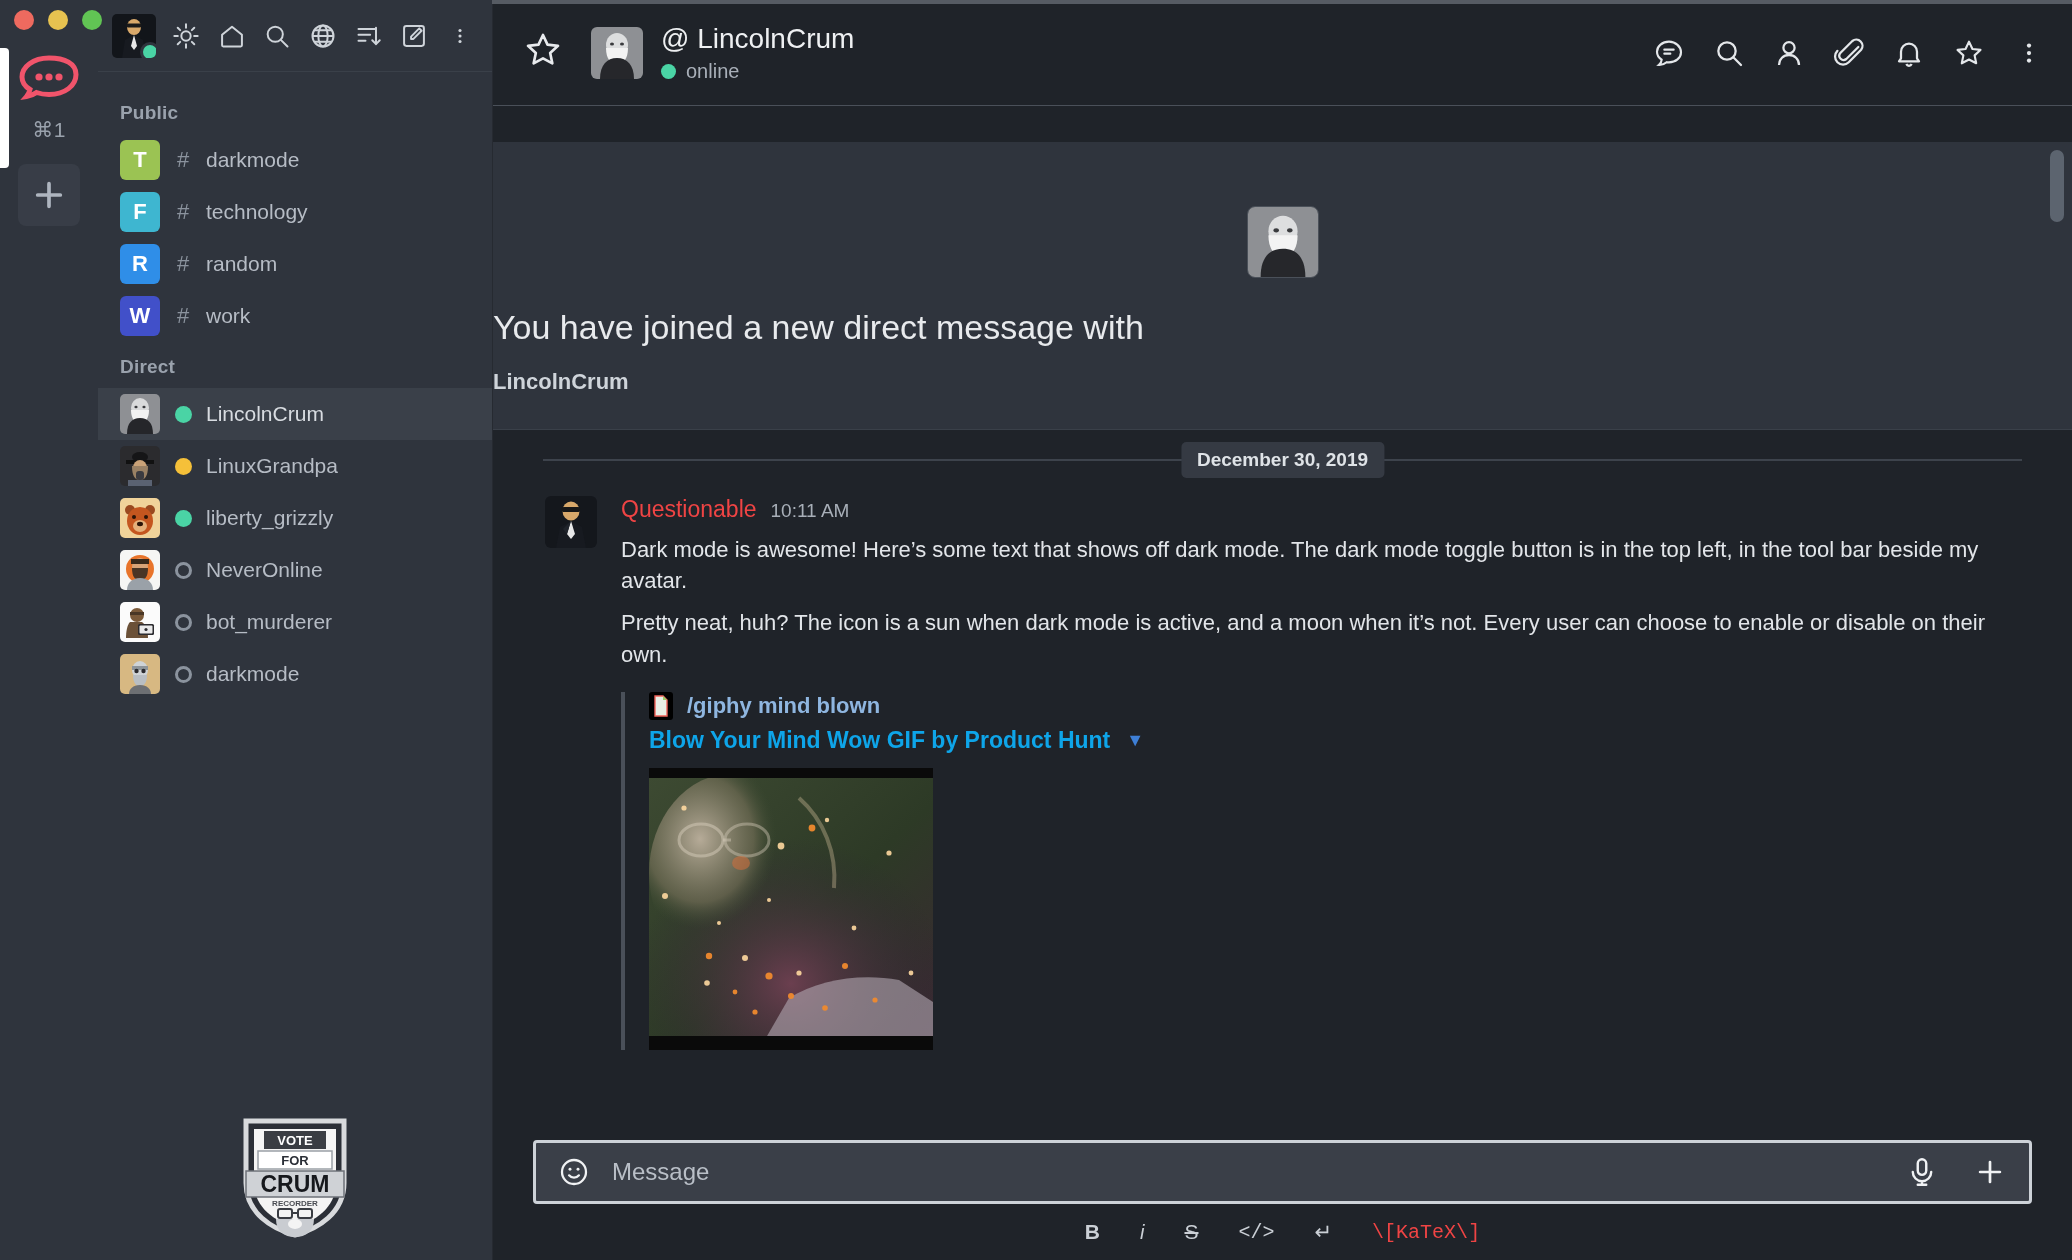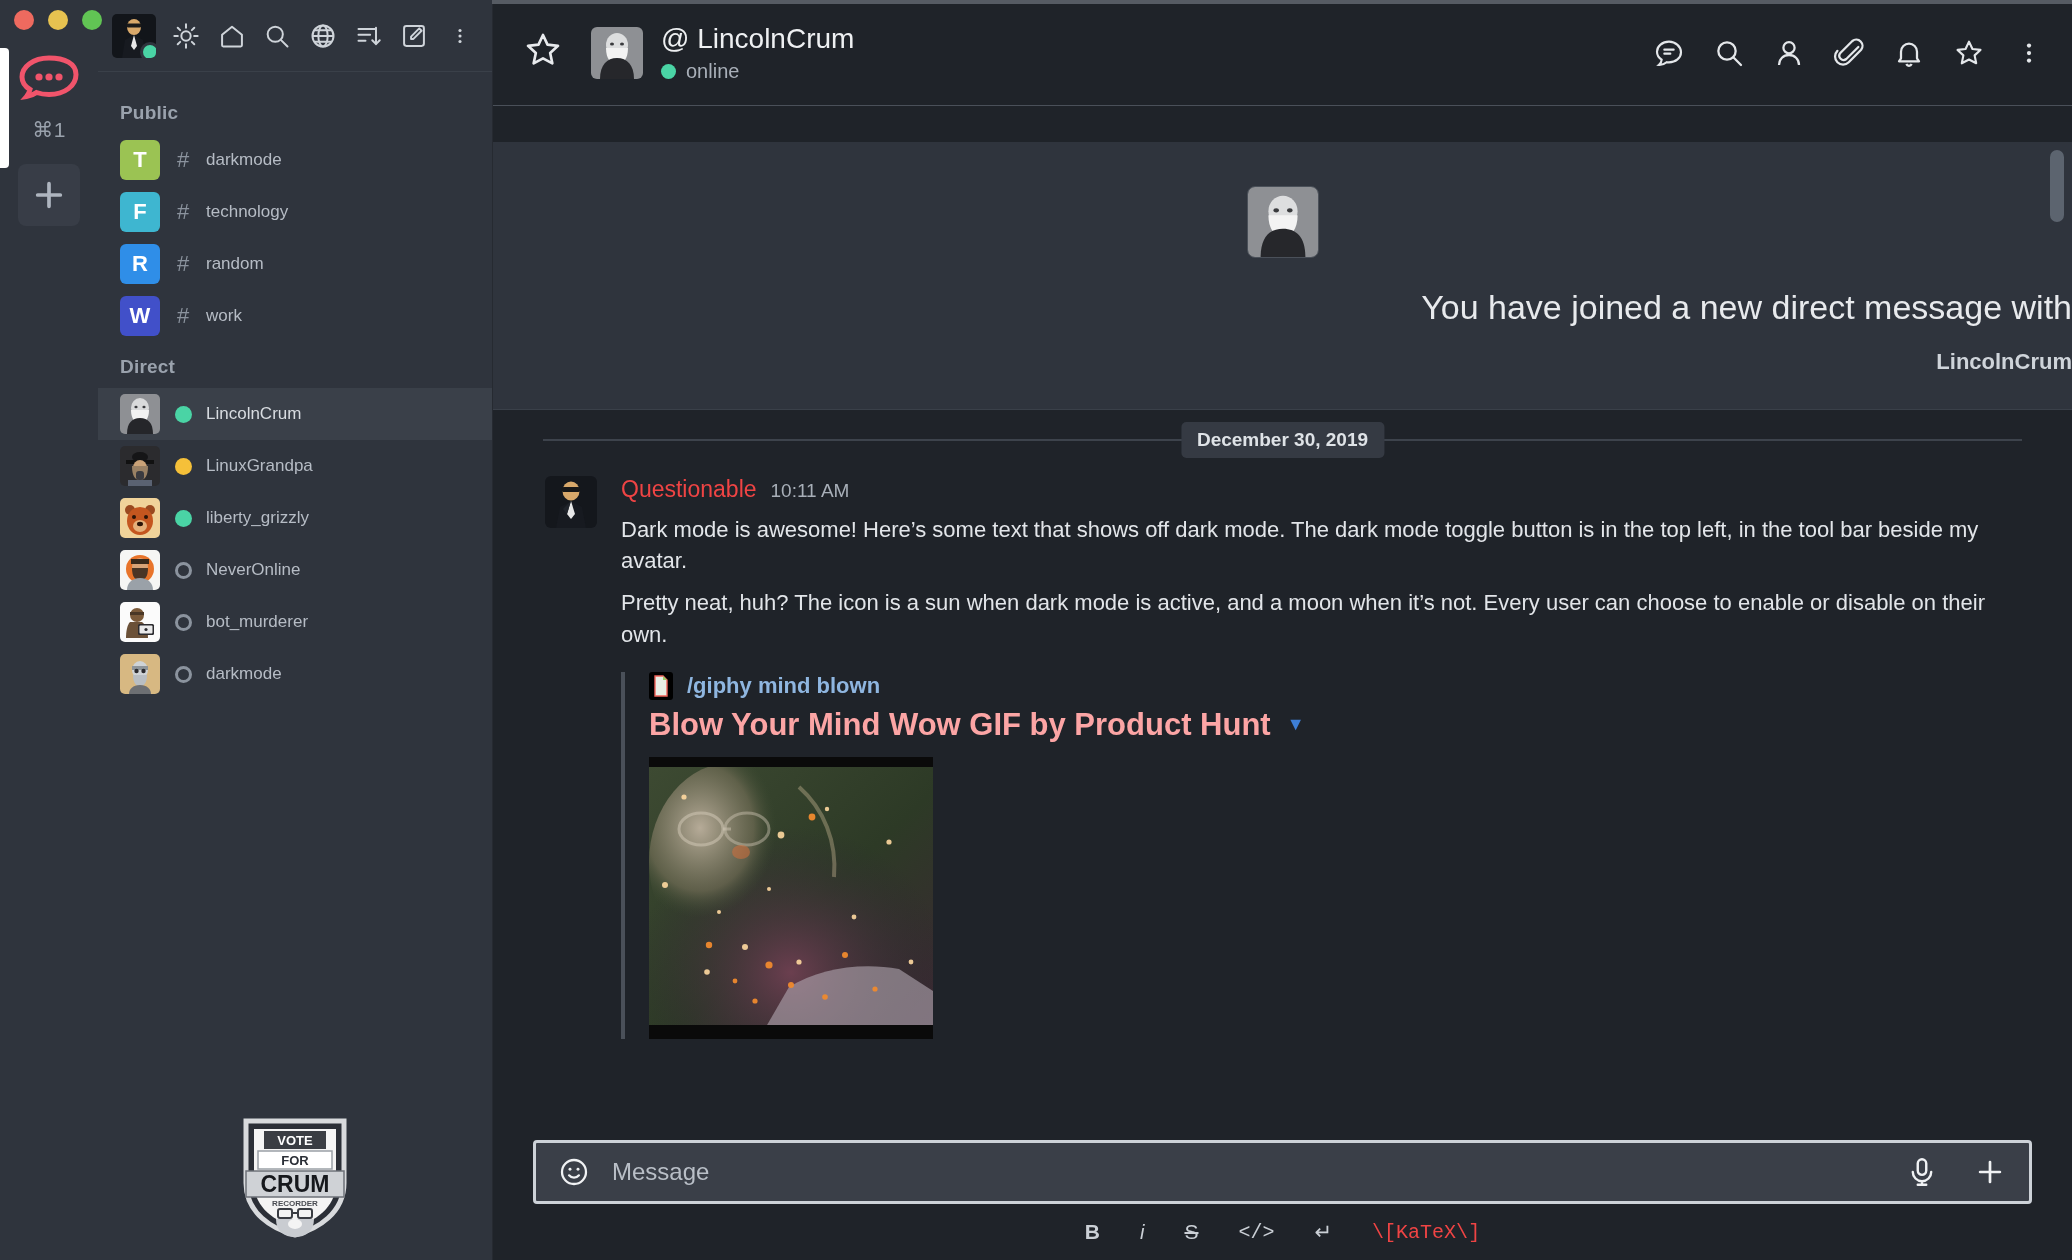--- a/index.html
+++ b/index.html
@@ -93,21 +93,21 @@
   .av .img { width: 100%; height: 100%; display: block; }
   .hashmark {
     width: 46px; text-align: center; color: #8b939e; font-size: 22px; flex: 0 0 46px;
   }
   .statusdot { width: 46px; display: flex; align-items: center; justify-content: center; flex: 0 0 46px; }
   .statusdot .d { width: 17px; height: 17px; border-radius: 50%; }
   .statusdot .ring {
     width: 17px; height: 17px; border-radius: 50%;
     border: 3px solid #8b939e; background: transparent;
   }
-  .srow-label { color: #b6bcc5; font-size: 17px; }
+  .srow-label { color: #b6bcc5; font-size: 21px; }
   .srow.active .srow-label { color: #d8dce1; }
 
   .sidebar-footer {
     height: 170px; display: flex; align-items: center; justify-content: center;
   }
   .crum-badge { width: 118px; height: 128px; }
 
   
   .main {
     flex: 1; display: flex; flex-direction: column;
@@ -131,22 +131,23 @@
   .hdr-sub .t { color: #a8afb8; font-size: 20px; }
   .hdr-spacer { flex: 1; }
   .hdr-actions { display: flex; align-items: center; gap: 26px; }
   .hdr-ico { color: #e4e7ea; width: 34px; height: 34px; display: flex; align-items: center; justify-content: center; }
   .hdr-ico svg { width: 32px; height: 32px; }
   .hdr-ico.dots svg { width: 22px; height: 30px; }
 
   .msg-region { flex: 1; position: relative; overflow: hidden; background: #2f343d; }
   .region-top-strip { height: 36px; background: #1f2329; }
   .welcome {
-    background: #2f343d; padding: 44px 0 34px; text-align: right;
+    background: #2f343d; padding: 44px 0 34px; text-align: left;
     border-bottom: 1px solid #3a4049;
+    margin-top: 20px;
   }
   .welcome-av {
     width: 72px; height: 72px; border-radius: 8px; overflow: hidden;
     margin: 0 auto 30px; border: 1px solid #4a5059;
   }
   .welcome-av .img { width: 100%; height: 100%; display: block; }
   .welcome-line1 { color: #e8eaed; font-size: 34px; font-weight: 400; }
   .welcome-line2 { color: #cfd4da; font-size: 22px; font-weight: 700; margin-top: 22px; }
 
   .msg-list { background: #1f2329; padding: 0 0 20px; height: calc(100% - 36px - 250px); }
@@ -171,21 +172,21 @@
     border-left: 4px solid #4a5059; margin-top: 22px; padding-left: 24px;
   }
   .q-line1 { display: flex; align-items: center; gap: 14px; }
   .q-doc {
     width: 24px; height: 28px; background: #000; border-radius: 3px;
     display: flex; align-items: center; justify-content: center; flex: 0 0 24px;
   }
   .q-doc svg { width: 18px; height: 22px; }
   .q-cmd { color: #8fb6e0; font-size: 22px; font-weight: 700; }
   .q-line2 { display: flex; align-items: center; gap: 16px; margin-top: 7px; }
-  .q-title { color: #fca5a5; font-size: 31px; font-weight: 700; }
+  .q-title { color: #0ea5e9; font-size: 23px; font-weight: 700; }
   .q-caret { color: #3e7fd6; font-size: 18px; }
   .gif {
     margin-top: 14px; width: 284px; height: 282px;
     background: #000; position: relative; overflow: hidden;
   }
   .gif svg { display: block; width: 100%; height: 100%; }
 
   .scrollbar {
     position: absolute; right: 8px; top: 44px;
     width: 14px; height: 72px; border-radius: 7px; background: #5c646f;

